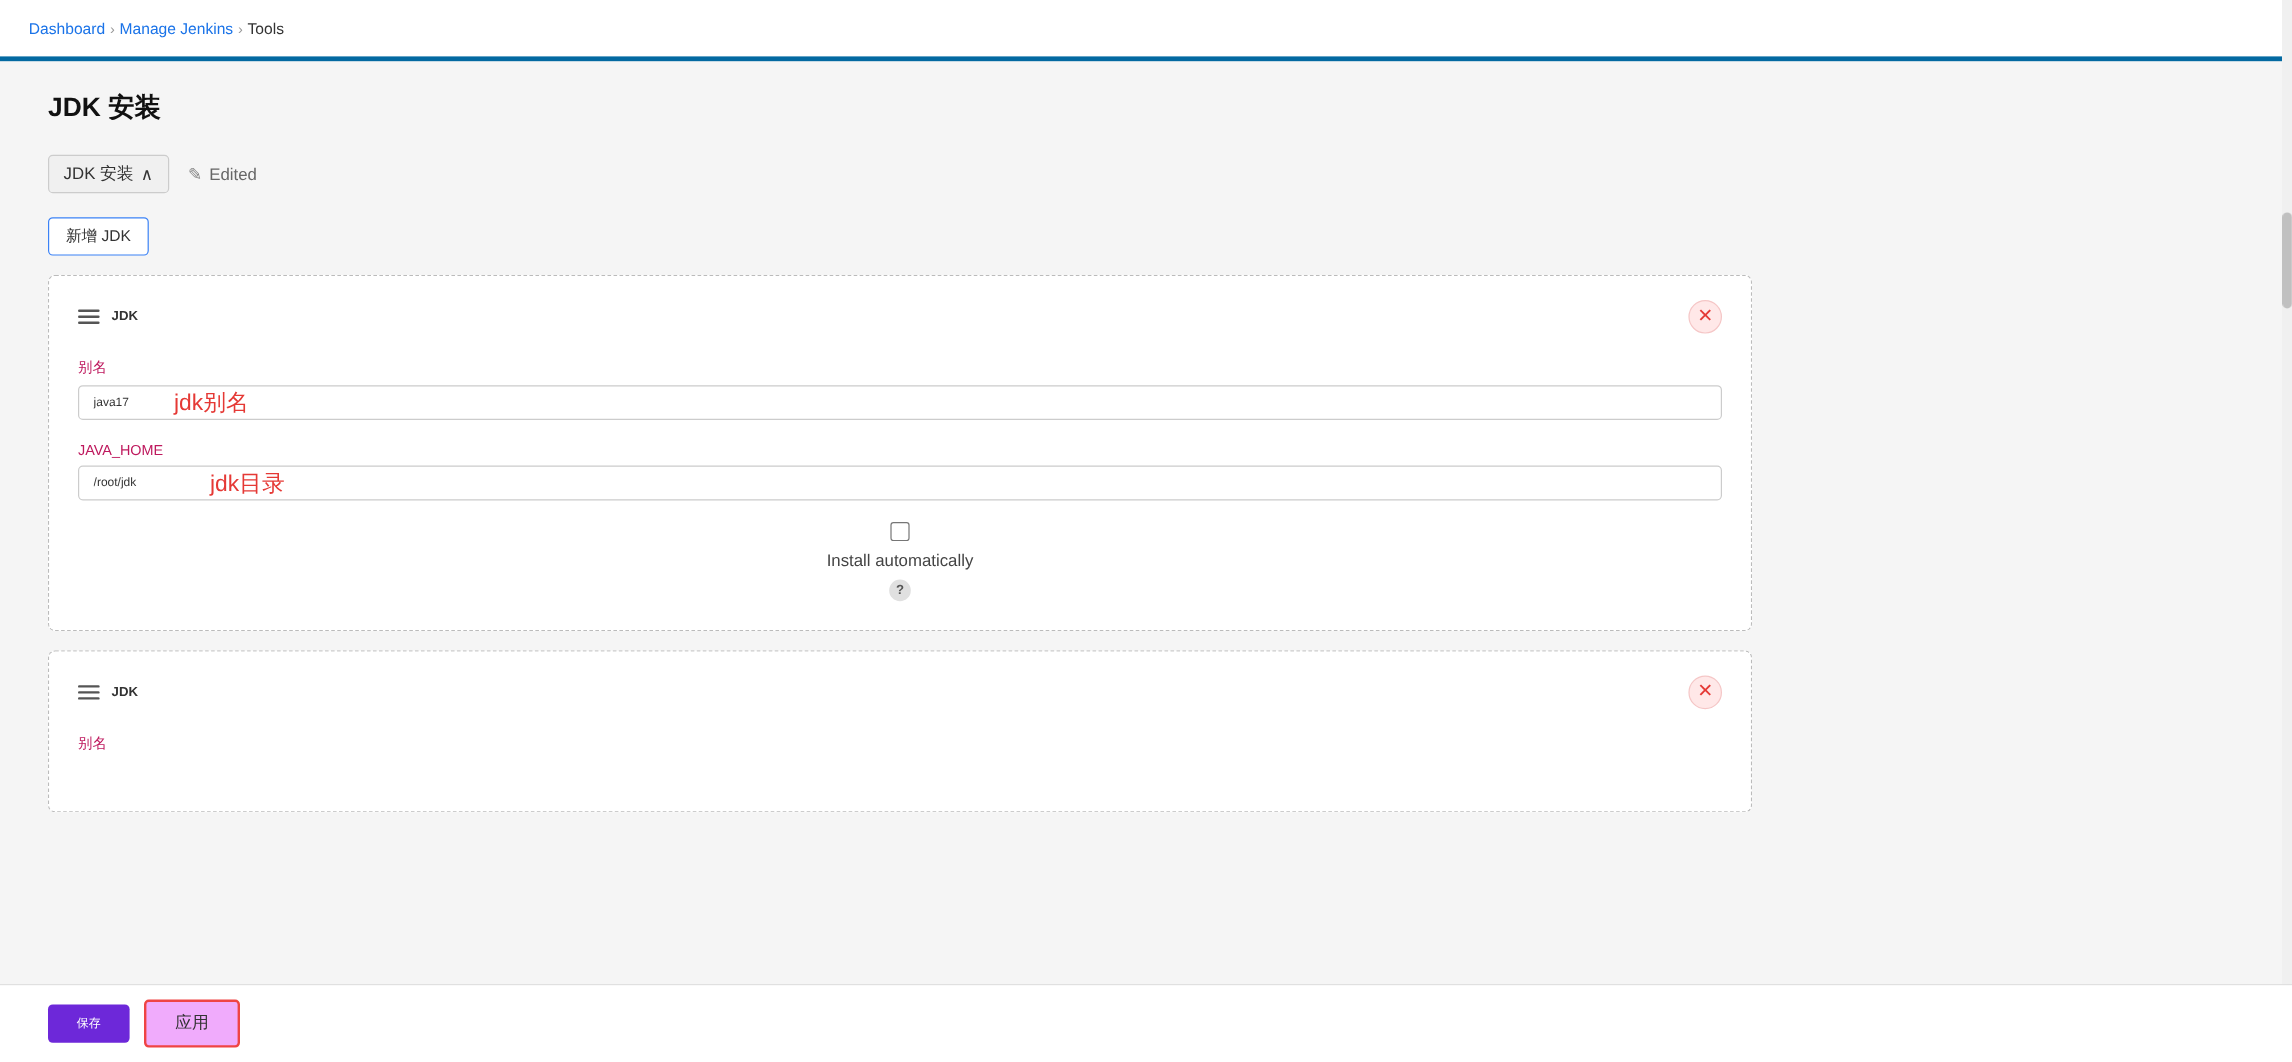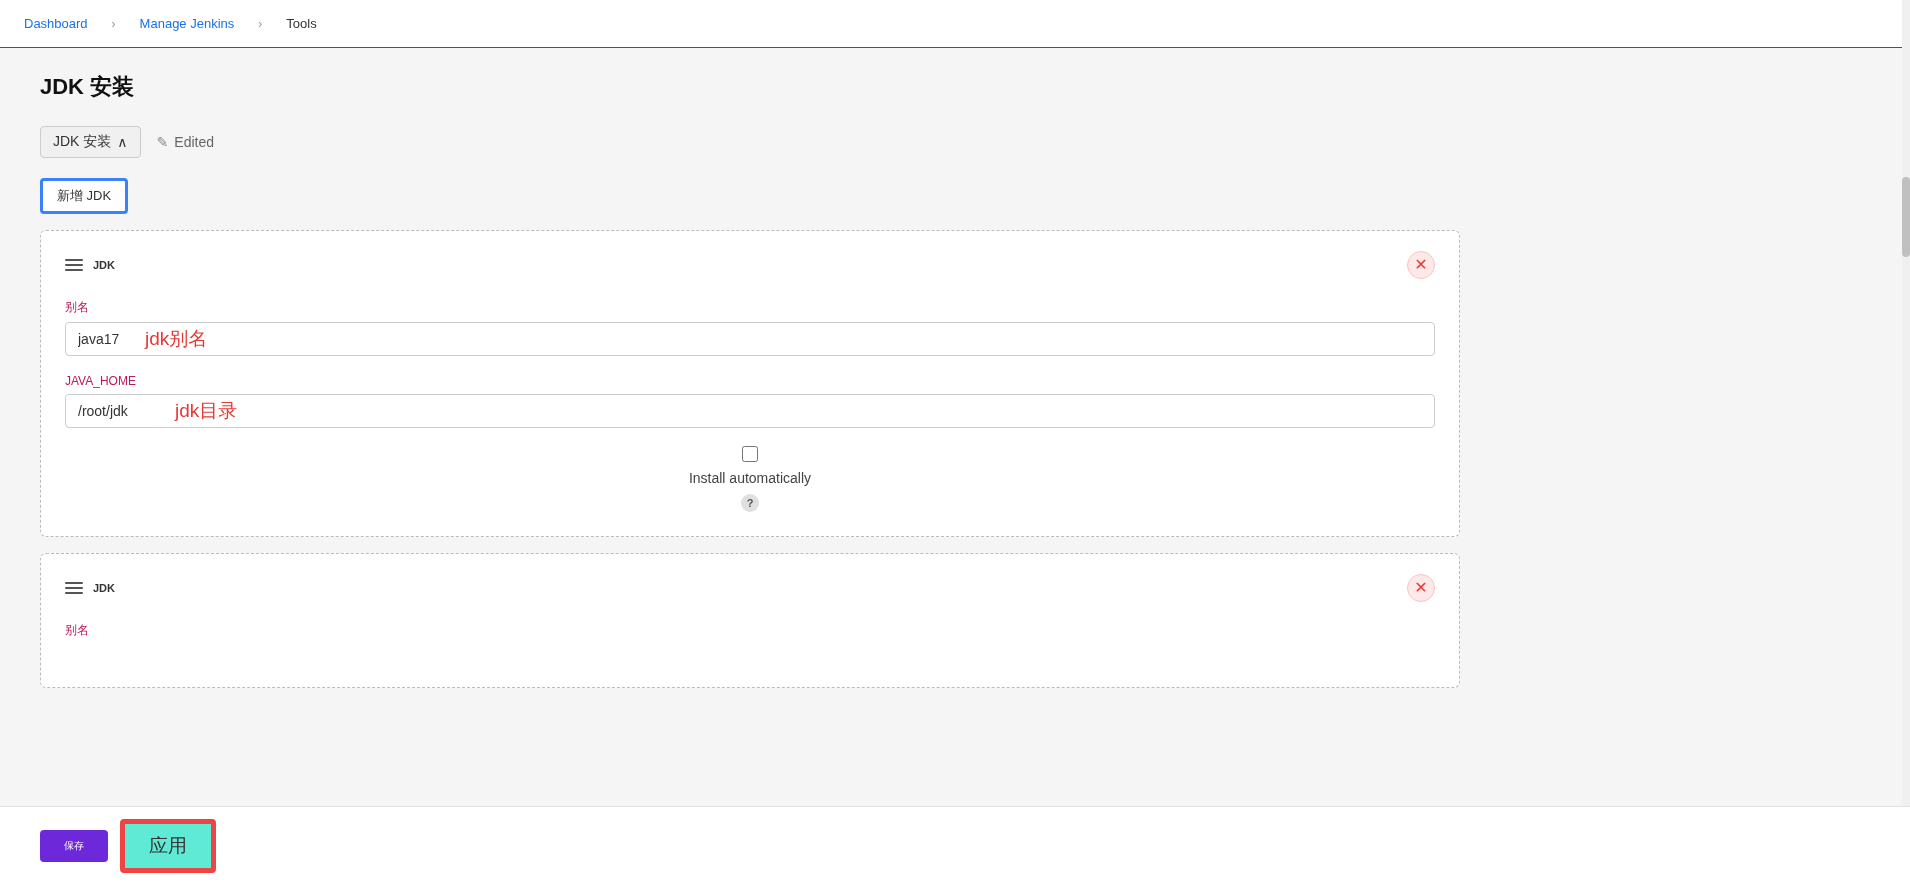--- a/index.html
+++ b/index.html
@@ -9,25 +9,25 @@
       color: #333;
       font-size: 14px;
       min-height: 885px;
     }
 
     
     .breadcrumb {
       display: flex;
       align-items: center;
       padding: 16px 24px;
-      gap: 24px;
+      gap: 4px;
       font-size: 13px;
       color: #555;
       background: #fff;
-      border-bottom: 1px solid #0369a1;
+      border-bottom: 4px solid #0369a1;
     }
     .breadcrumb-link {
       color: #1a73e8;
       cursor: pointer;
       text-decoration: none;
     }
     .breadcrumb-sep {
       color: #999;
       font-size: 12px;
     }
@@ -76,21 +76,21 @@
       font-size: 14px;
     }
     .edited-label .pencil-icon {
       color: #888;
       font-size: 14px;
     }
 
     
     .add-btn {
       background: #fff;
-      border: 3px solid #3b82f6;
+      border: 1px solid #3b82f6;
       border-radius: 4px;
       padding: 6px 14px;
       cursor: pointer;
       font-size: 13px;
       color: #333;
       margin-bottom: 16px;
     }
 
     
     .jdk-card {
@@ -151,21 +151,21 @@
       display: block;
       font-size: 12px;
       color: #be185d;
       margin-bottom: 6px;
     }
     .form-input {
       width: 100%;
       border: 1px solid #ccc;
       border-radius: 4px;
       padding: 8px 12px;
-      font-size: 14px;
+      font-size: 10px;
       color: #333;
       outline: none;
       background: #fff;
     }
 
     
     .checkbox-row {
       display: flex;
       align-items: center;
       gap: 8px;
@@ -213,26 +213,26 @@
       background: #6d28d9;
       color: #fff;
       border: none;
       border-radius: 4px;
       padding: 9px 24px;
       font-size: 10px;
       cursor: pointer;
       font-weight: 500;
     }
     .btn-apply {
-      background: #5eead4;
-      color: #333;
-      border: 5px solid #ef4444;
+      background: #f0abfc;
+      color: #333;
+      border: 2px solid #ef4444;
       border-radius: 4px;
       padding: 9px 24px;
-      font-size: 19px;
+      font-size: 14px;
       cursor: pointer;
     }
 
     
     .scrollbar-track {
       position: fixed;
       right: 0;
       top: 0;
       bottom: 0;
       width: 8px;

